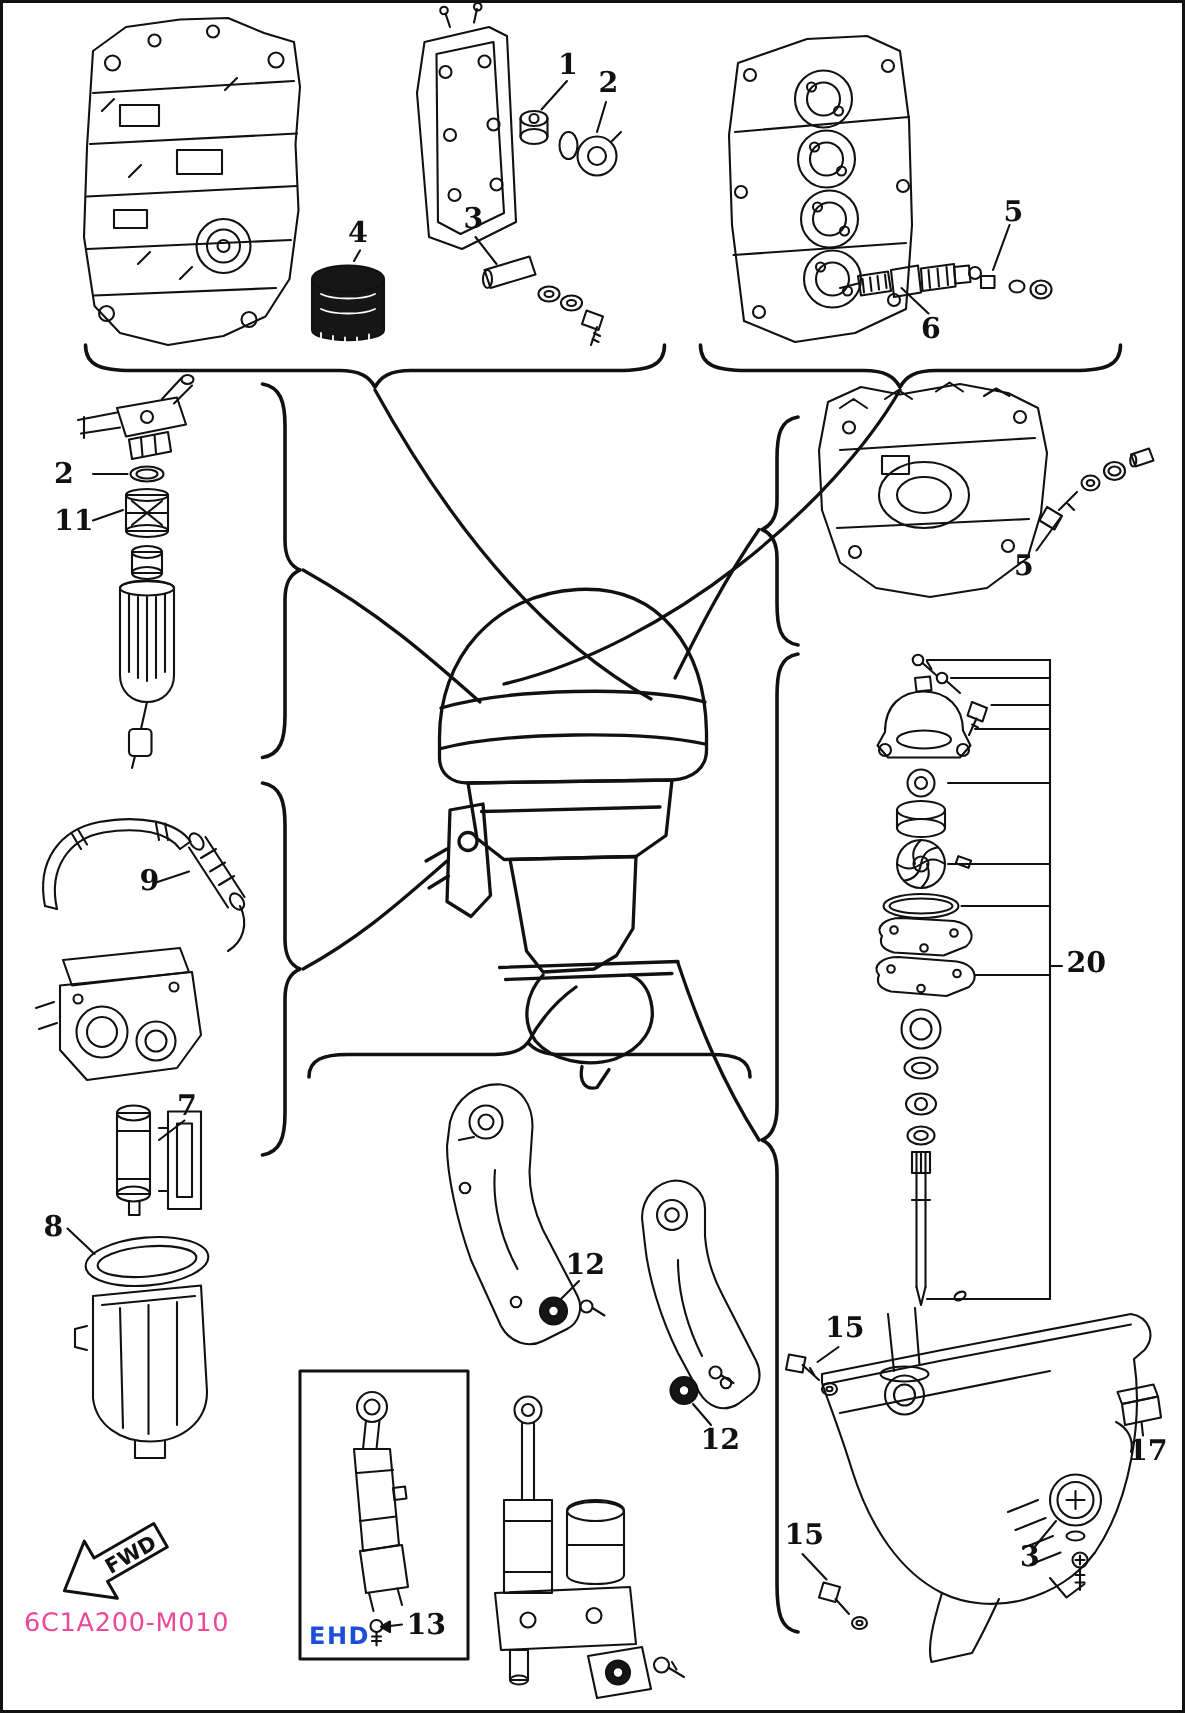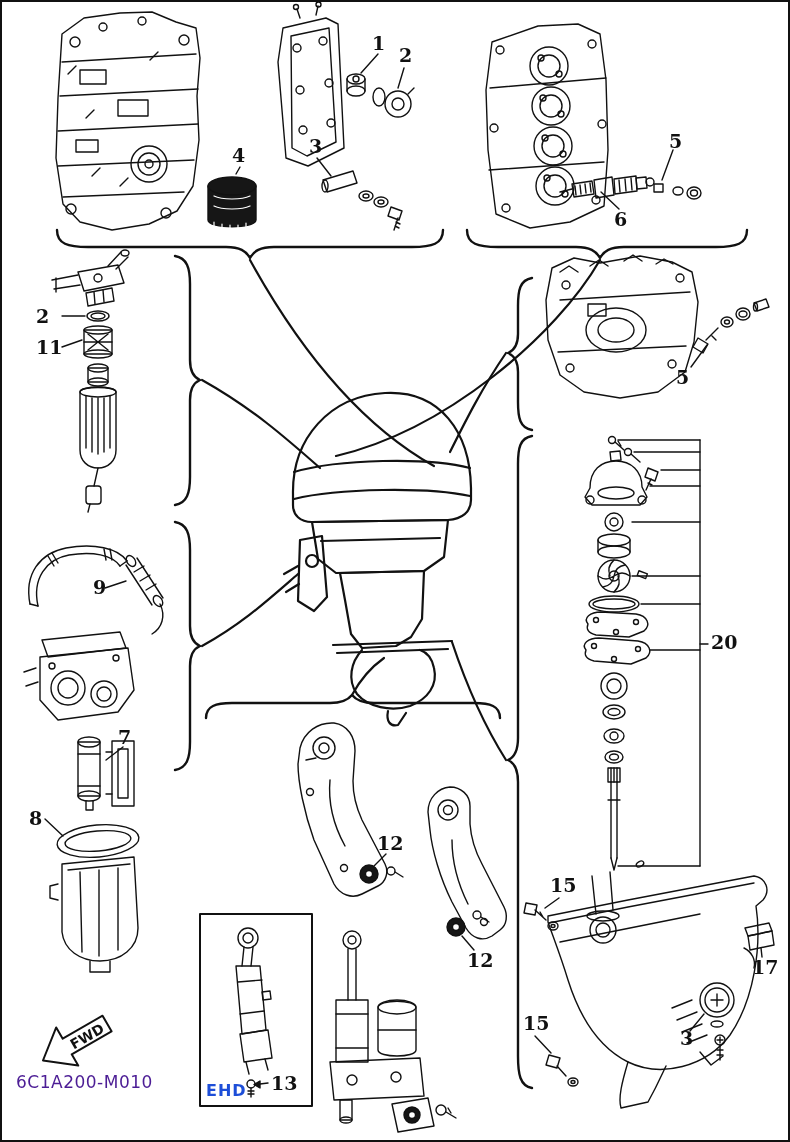--- a/index.html
+++ b/index.html
@@ -1,19 +1,19 @@
 <!DOCTYPE html>
 <html><head>
 <meta charset="utf-8">
 <style>
   html,body{margin:0;padding:0;background:#ffffff;}
   .page{position:relative;width:790px;height:1142px;background:#ffffff;font-family:"Liberation Sans",sans-serif;overflow:hidden;}
   .page svg{position:absolute;left:0;top:0;}
   .callout{position:absolute;font-family:"DejaVu Serif","Liberation Serif",serif;font-size:19px;font-weight:600;color:#111;line-height:1;white-space:nowrap;user-select:none;}
-  .code-label{position:absolute;left:16px;top:1072px;font-family:"DejaVu Sans","Liberation Sans",sans-serif;font-size:17px;color:#4c1d95;letter-spacing:.5px;}
+  .code-label{position:absolute;left:16px;top:1072px;font-family:"DejaVu Sans","Liberation Sans",sans-serif;font-size:17px;color:#ec4899;letter-spacing:.5px;}
   .ehd-label{position:absolute;left:206px;top:1081px;font-family:"DejaVu Sans","Liberation Sans",sans-serif;font-size:16px;font-weight:700;color:#1d4ed8;letter-spacing:1px;}
 </style>
 </head>
 <body>
 
 <div class="page">
 
 <svg width="790" height="1142" viewBox="0 0 790 1142" xmlns="http://www.w3.org/2000/svg">
   <rect x="1" y="1" width="788" height="1140" fill="none" stroke="#111" stroke-width="2"></rect>
 

